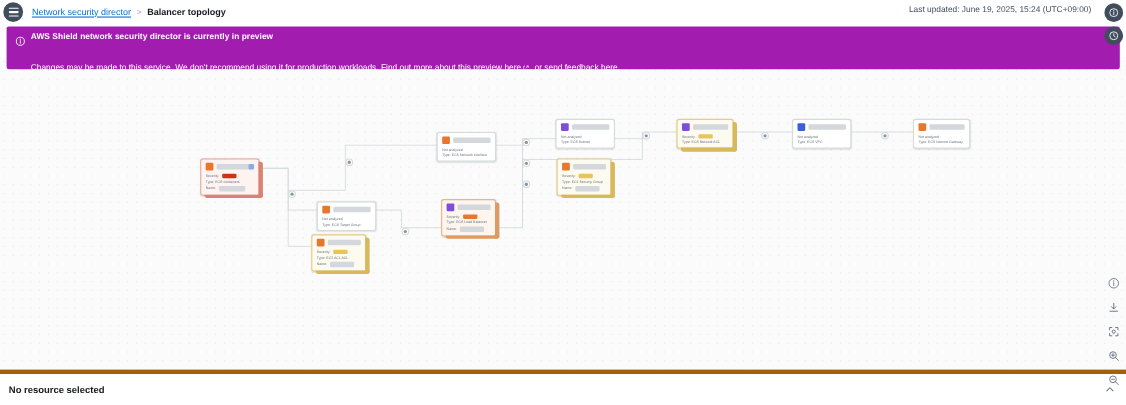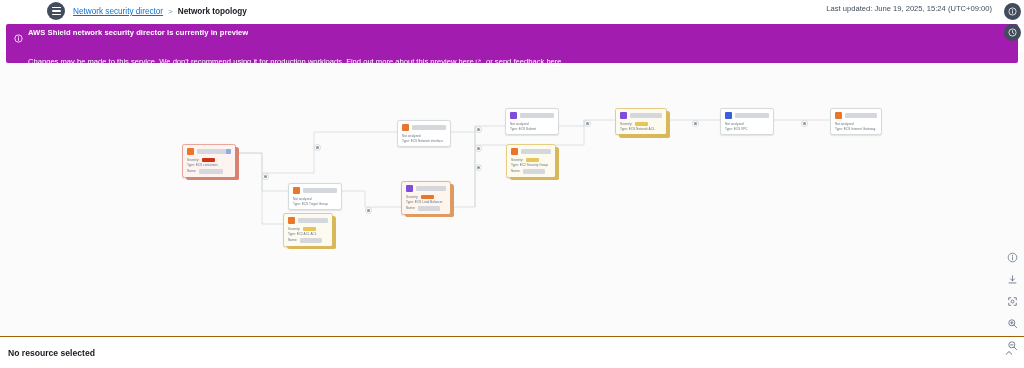--- a/index.html
+++ b/index.html
@@ -13,21 +13,20 @@
     -webkit-font-smoothing: antialiased;
   }
 
   
   .topbar {
     position: absolute; left: 0; top: 0;
     width: 1024px; height: 22px;
     background: #ffffff;
     display: flex; align-items: center;
     z-index: 40;
-    padding-left: 44px;
   }
   .hamburger {
     width: 18px; height: 18px; margin-left: 3px;
     border-radius: 50%;
     background: #414d5c;
     display: flex; align-items: center; justify-content: center;
     flex-direction: column; gap: 2px;
     cursor: pointer; flex: none;
   }
   .hamburger i { display: block; width: 9px; height: 1.4px; background: #ffffff; border-radius: 1px; }
@@ -145,21 +144,21 @@
     width: 15px; height: 15px;
     display: flex; align-items: center; justify-content: center;
     color: #5f6b7a; cursor: pointer;
   }
 
   
   .bottompanel {
     position: absolute; left: 0; bottom: 0;
     width: 1024px; height: 32px;
     background: #ffffff;
-    border-top: 1px solid #a16207;
+    border-top: 4px solid #a16207;
     display: flex; align-items: center;
     z-index: 45;
   }
   .bp-title {
     margin-left: 8px; font-size: 8.6px; font-weight: bold; color: #16191f;
   }
   .bp-collapse {
     position: absolute; right: 8px; top: 50%; transform: translateY(-50%);
     width: 14px; height: 14px; display:flex; align-items:center; justify-content:center;
     color: #5f6b7a; cursor: pointer;
@@ -170,21 +169,21 @@
 
 <div class="topbar">
   <div class="hamburger">
     <i></i>
       <i></i>
       <i></i>
   </div>
   <div class="breadcrumb">
     <span class="bc-link">Network security director</span>
     <span class="bc-sep">&gt;</span>
-    <span class="bc-current">Network topology</span>
+    <span class="bc-current">Balancer topology</span>
   </div>
   <div class="lastupdated">Last updated: June 19, 2025, 15:24 (UTC+09:00)</div>
 </div>
 
 <div class="rail-top">
   <div class="rail-btn">
     <svg width="9" height="9" viewBox="0 0 16 16" fill="none" stroke="#ffffff" stroke-width="1.4">
       <circle cx="8" cy="8" r="6.4"></circle>
         <path d="M8 7v4.2M8 4.6v.6" stroke-linecap="round"></path>
     </svg>

